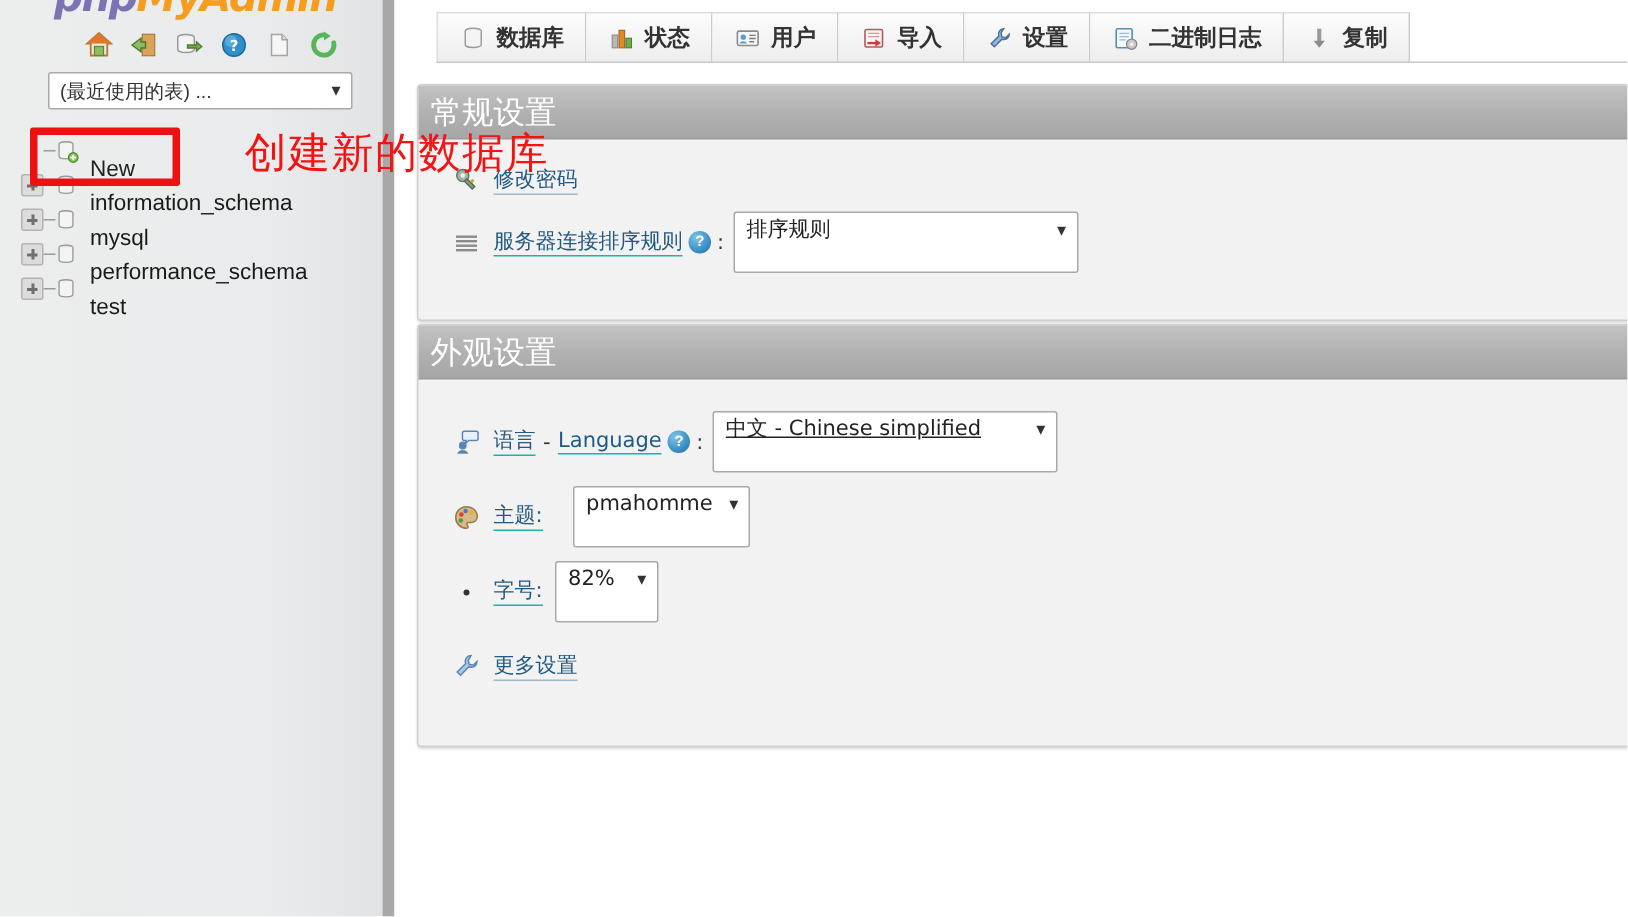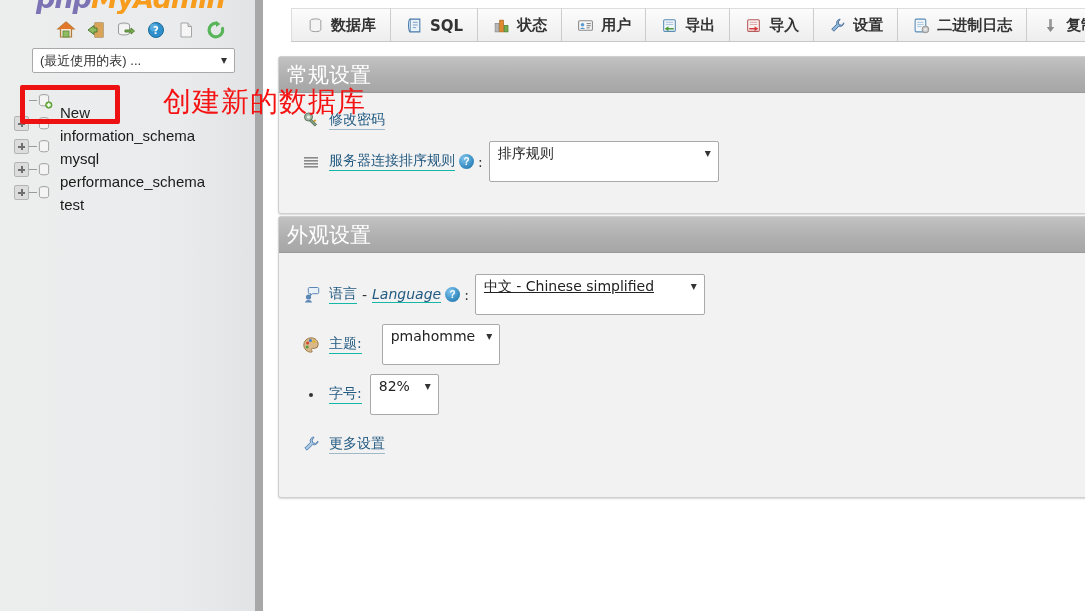--- a/index.html
+++ b/index.html
@@ -208,21 +208,21 @@
     cursor: pointer;
     font-family: "DejaVu Sans", "Liberation Sans", sans-serif;
   }
   .opt-text {
     color: #235a81;
     border-bottom: 1px solid #14b8a6;
     cursor: pointer;
     font-family: "DejaVu Sans", "Liberation Sans", sans-serif;
   }
   .plain-text { color: #333; font-family: "DejaVu Sans", "Liberation Sans", sans-serif; }
-  .lang-italic { font-style: italic; color: #235a81; }
+  .lang-italic { color: #235a81; }
 
   .help-ico {
     display: inline-flex; align-items: center; justify-content: center;
     width: 15px; height: 15px; border-radius: 50%;
     background: radial-gradient(circle at 35% 30%, #7fc4ec 0%, #3a8fc4 60%, #1f6a9c 100%);
     color: #ffffff; font-size: 10px; font-weight: bold;
     margin: 0 4px;
     cursor: pointer;
     line-height: 1;
   }
@@ -394,30 +394,20 @@
       <div class="nav-tab">
         <span class="t-ico">
           <svg width="17" height="17" viewBox="0 0 16 16">
             <ellipse cx="8" cy="3.5" rx="5" ry="1.8" fill="#f0f0f0" stroke="#9a9a9a" stroke-width="0.9"></ellipse>
             <path d="M3 3.5 L3 12 A5 1.8 0 0 0 13 12 L13 3.5" fill="#f4f4f4" stroke="#9a9a9a" stroke-width="0.9"></path>
           </svg>
         </span>
         <span class="t-lbl">数据库</span>
       </div>
 
-      <div class="nav-tab">
-        <span class="t-ico">
-          <svg width="17" height="17" viewBox="0 0 16 16">
-            <path d="M4 2 L13 2 L13 14 L4 14 Z" fill="#eaf2fa" stroke="#4a7aa8" stroke-width="1"></path>
-            <path d="M4 2 A1.6 6 0 0 0 4 14" fill="#cfe0f0" stroke="#4a7aa8" stroke-width="1"></path>
-            <path d="M6.5 5 L11 5 M6.5 7.5 L11 7.5 M6.5 10 L9.5 10" stroke="#6c93b8" stroke-width="0.8"></path>
-          </svg>
-        </span>
-        <span class="t-lbl">SQL</span>
-      </div>
 
       <div class="nav-tab">
         <span class="t-ico">
           <svg width="17" height="17" viewBox="0 0 16 16">
             <rect x="2" y="6" width="3.5" height="8" fill="#b7b7b7" stroke="#8d8d8d" stroke-width="0.7"></rect>
             <rect x="6.3" y="3" width="3.5" height="11" fill="#e08a2e" stroke="#a9661c" stroke-width="0.7"></rect>
             <rect x="10.6" y="8" width="3.5" height="6" fill="#6fae4a" stroke="#4e7f32" stroke-width="0.7"></rect>
           </svg>
         </span>
         <span class="t-lbl">状态</span>
@@ -428,30 +418,20 @@
           <svg width="17" height="17" viewBox="0 0 16 16">
             <rect x="1.5" y="3.5" width="13" height="9" rx="1" fill="#f6f6f6" stroke="#8a8a8a" stroke-width="1"></rect>
             <circle cx="5.2" cy="7.3" r="1.7" fill="#5c9bd1"></circle>
             <path d="M2.8 11.3 A2.7 2.7 0 0 1 7.6 11.3 Z" fill="#5c9bd1"></path>
             <path d="M9 6.2 L13 6.2 M9 8.2 L13 8.2 M9 10.2 L12 10.2" stroke="#7a7a7a" stroke-width="0.9"></path>
           </svg>
         </span>
         <span class="t-lbl">用户</span>
       </div>
 
-      <div class="nav-tab">
-        <span class="t-ico">
-          <svg width="17" height="17" viewBox="0 0 16 16">
-            <rect x="2.5" y="2.5" width="11" height="11" rx="1" fill="#f1f6fa" stroke="#5a8cb5" stroke-width="1"></rect>
-            <path d="M4.5 5 L11.5 5 M4.5 7 L11.5 7" stroke="#9cbcd6" stroke-width="0.8"></path>
-            <path d="M12 10.3 L7 10.3 L7 8.6 L3.4 11 L7 13.4 L7 11.7 L12 11.7 Z" fill="#4f9b3c"></path>
-          </svg>
-        </span>
-        <span class="t-lbl">导出</span>
-      </div>
 
       <div class="nav-tab">
         <span class="t-ico">
           <svg width="17" height="17" viewBox="0 0 16 16">
             <rect x="2.5" y="2.5" width="11" height="11" rx="1" fill="#faf1f1" stroke="#b55a5a" stroke-width="1"></rect>
             <path d="M4.5 5 L11.5 5 M4.5 7 L11.5 7" stroke="#d69c9c" stroke-width="0.8"></path>
             <path d="M4 10.3 L9 10.3 L9 8.6 L12.6 11 L9 13.4 L9 11.7 L4 11.7 Z" fill="#d43b3b"></path>
           </svg>
         </span>
         <span class="t-lbl">导入</span>

